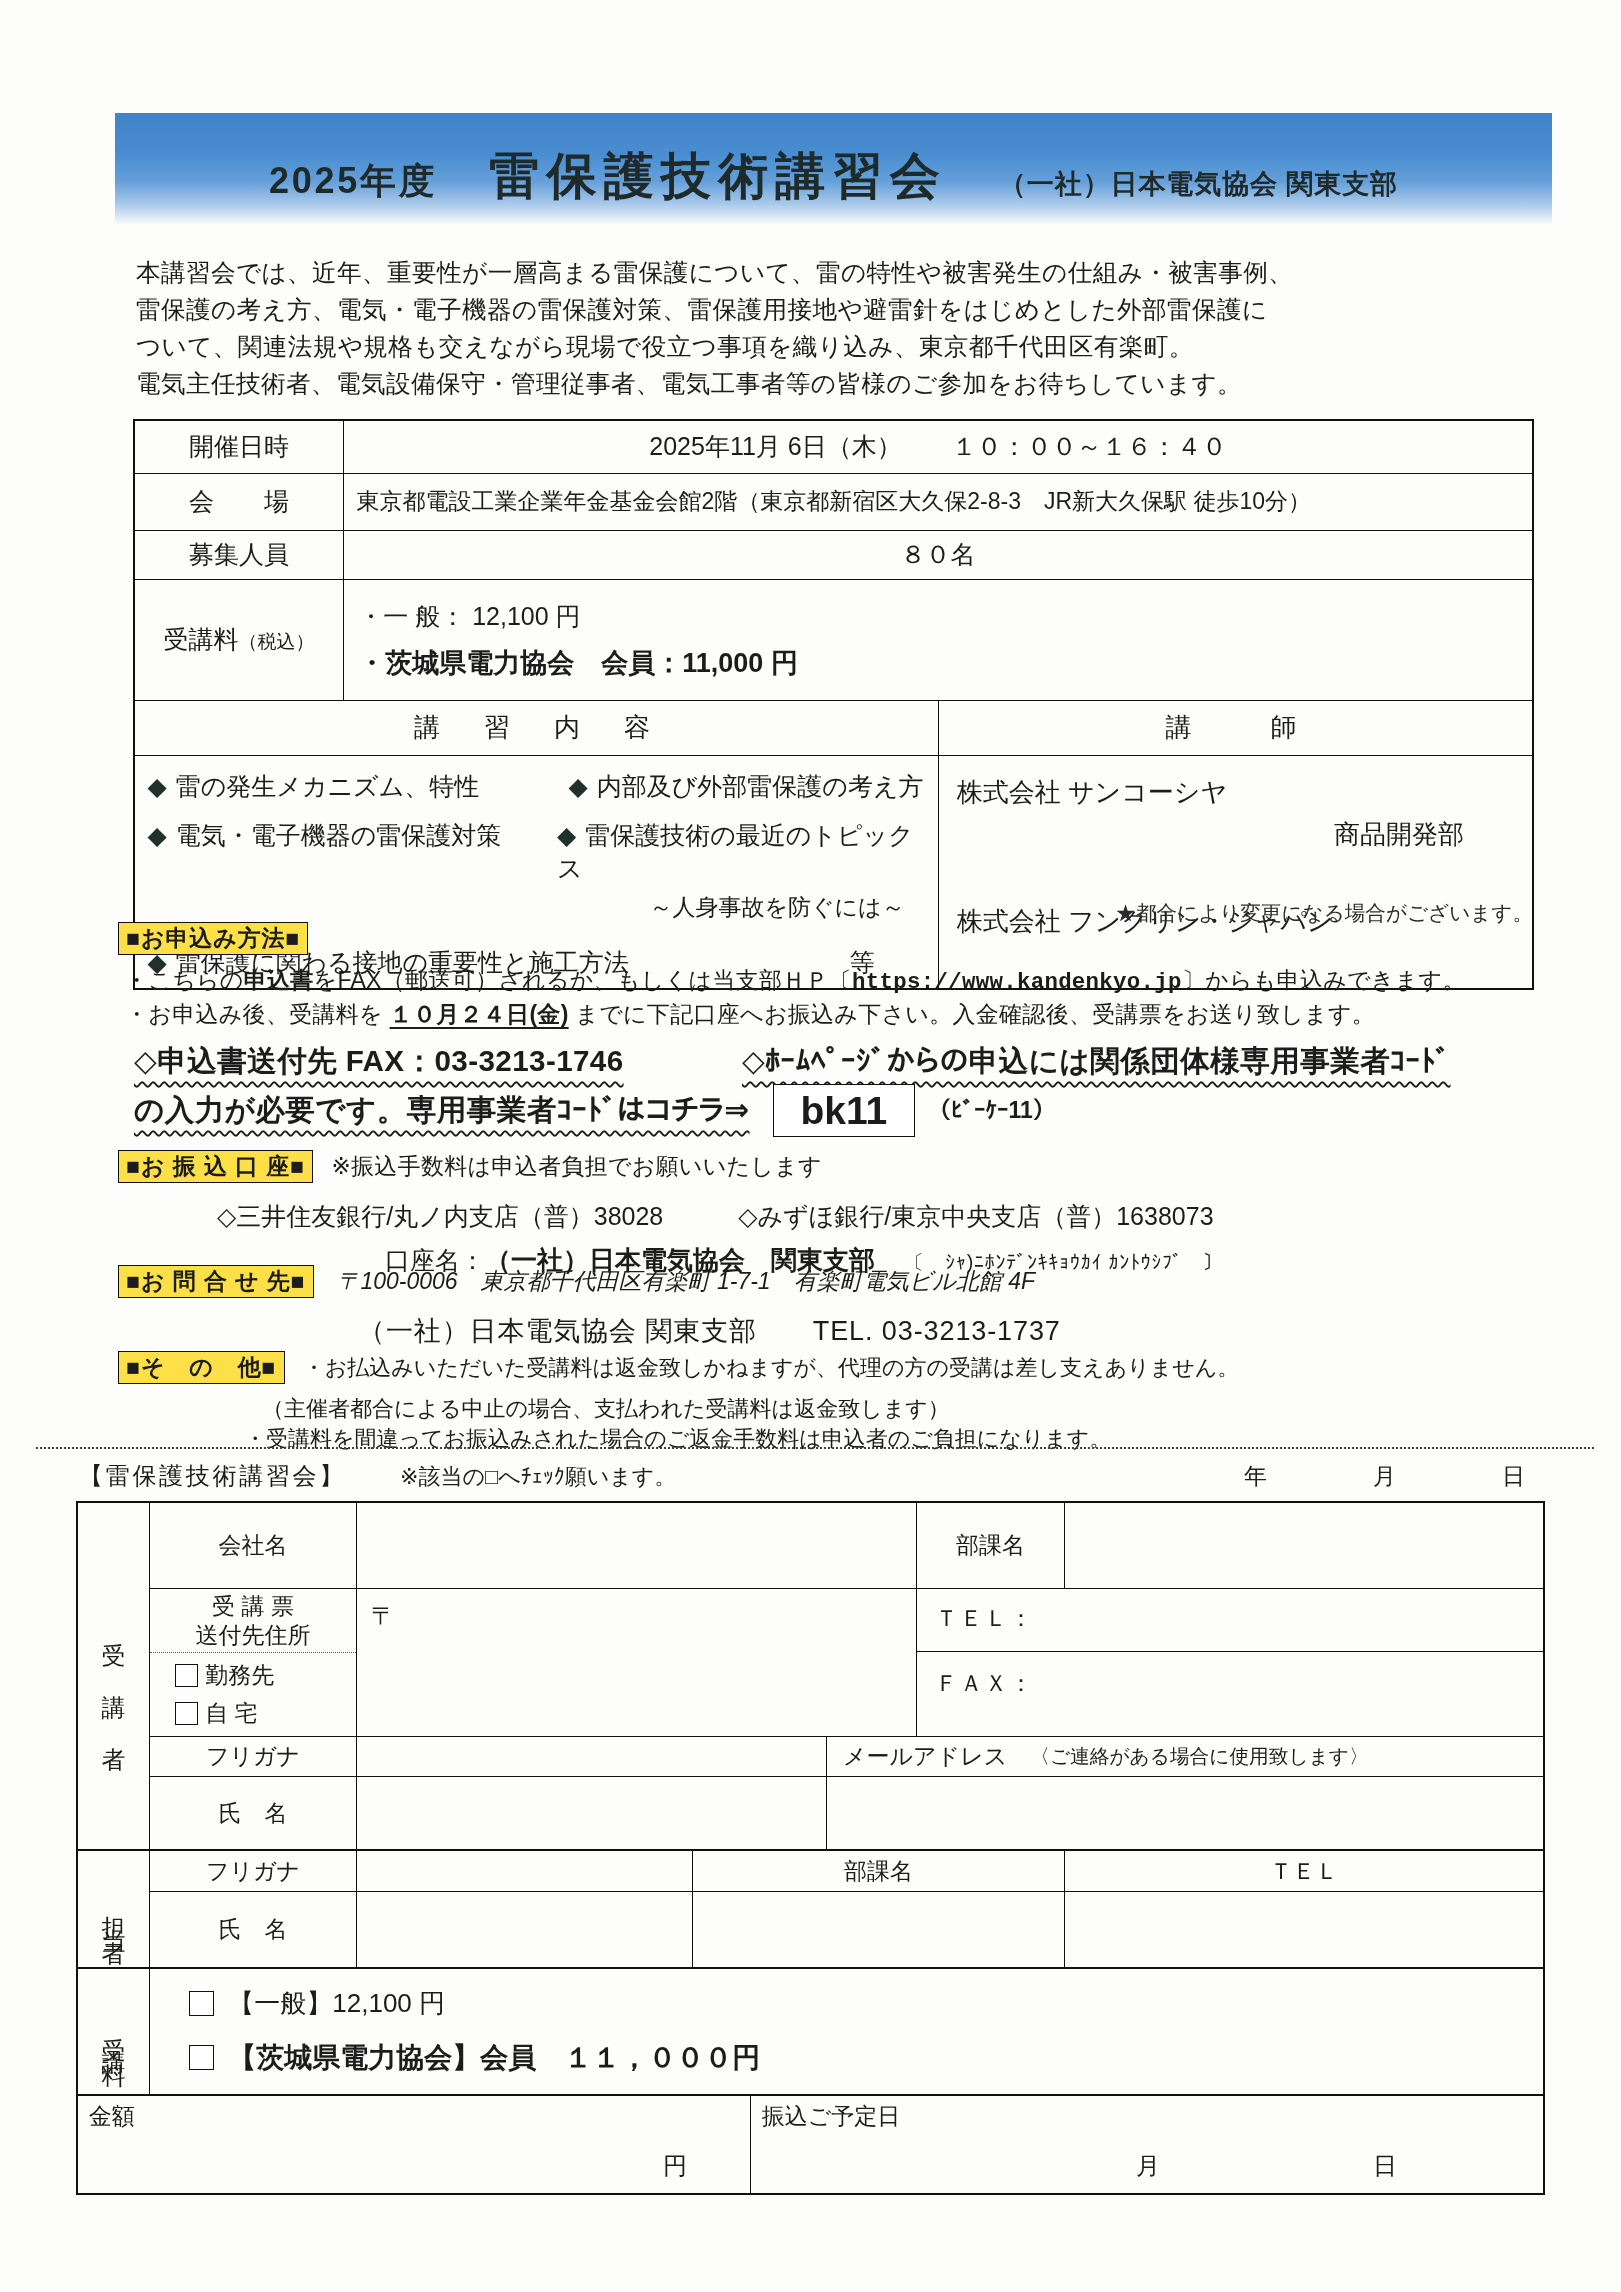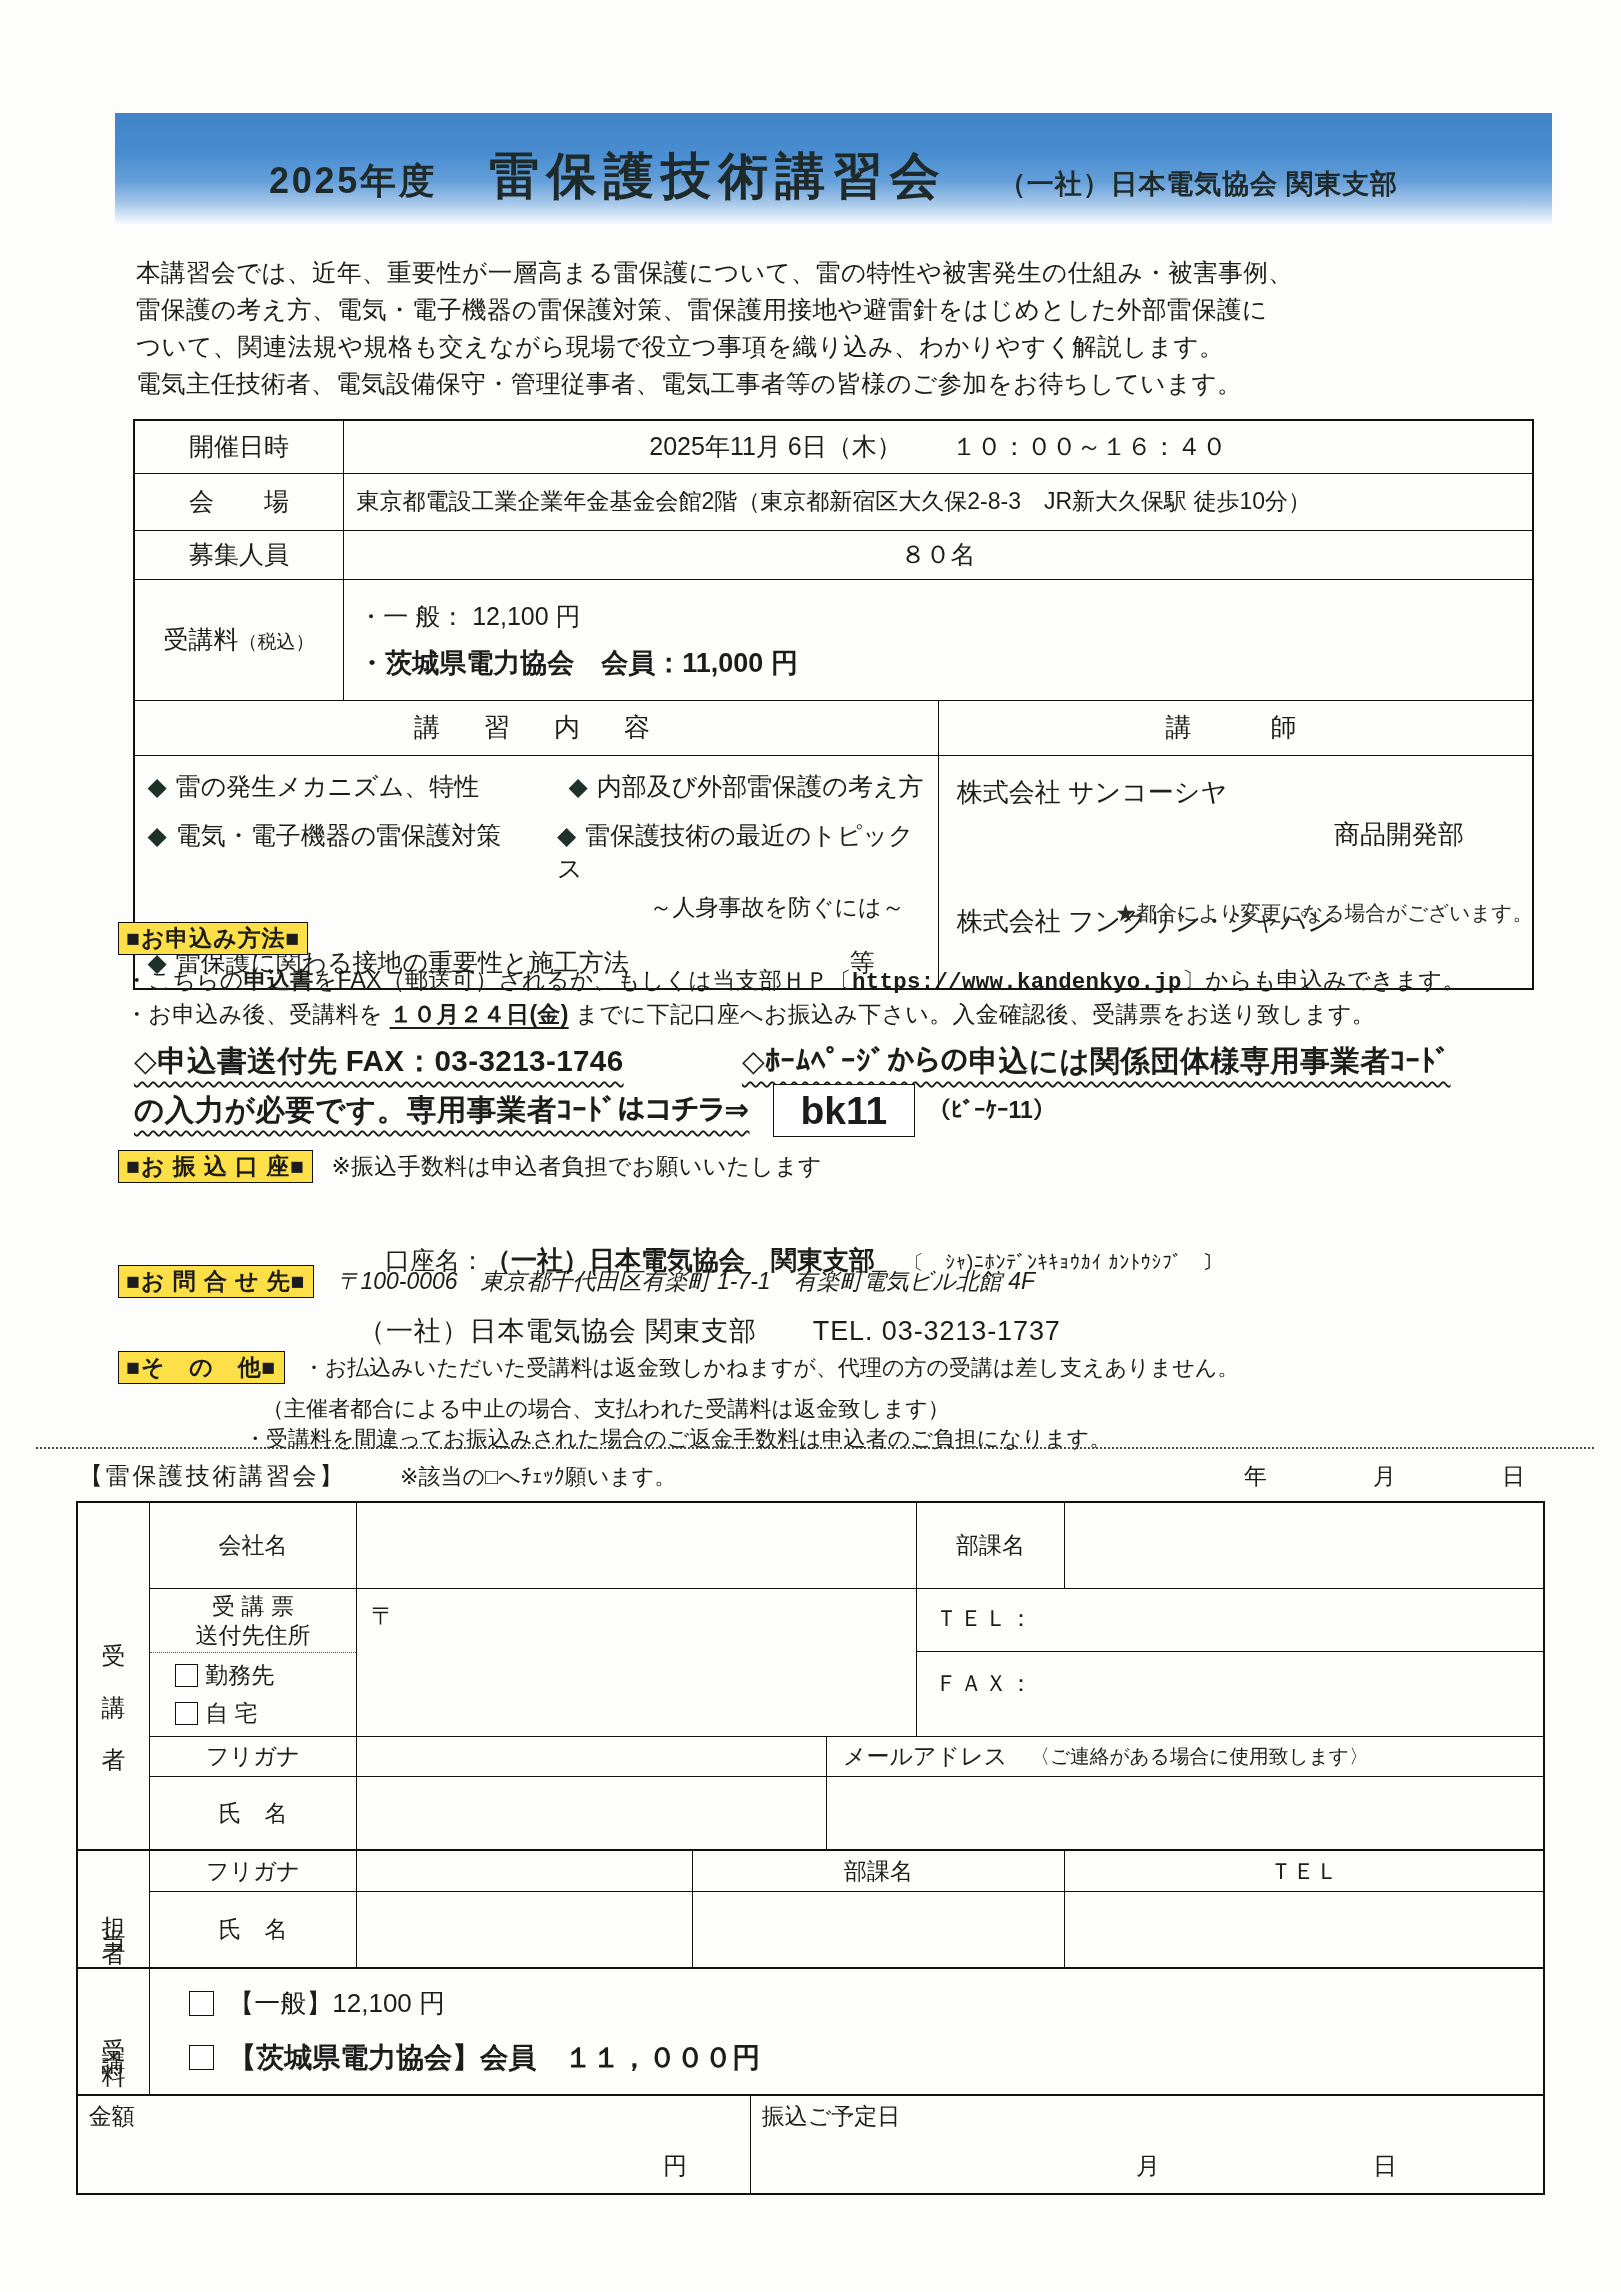--- a/index.html
+++ b/index.html
@@ -112,21 +112,21 @@
 
   <div class="abs banner">
     <span class="year">2025年度</span>
     <span class="title">雷保護技術講習会</span>
     <span class="org">（一社）日本電気協会 関東支部</span>
   </div>
 
   <div class="abs intro">
     <div>本講習会では、近年、重要性が一層高まる雷保護について、雷の特性や被害発生の仕組み・被害事例、</div>
     <div>雷保護の考え方、電気・電子機器の雷保護対策、雷保護用接地や避雷針をはじめとした外部雷保護に</div>
-    <div>ついて、関連法規や規格も交えながら現場で役立つ事項を織り込み、わかりやすく解説します。</div>
+    <div>ついて、関連法規や規格も交えながら現場で役立つ事項を織り込み、東京都千代田区有楽町。</div>
     <div>電気主任技術者、電気設備保守・管理従事者、電気工事者等の皆様のご参加をお待ちしています。</div>
   </div>
 
   <table class="info">
     <tbody>
         <tr style="height:53px;">
       <th class="lbl-cell">開催日時</th>
       <td class="val-cell" colspan="2">2025年11月 6日（木）　　１０：００～１６：４０</td>
     </tr>
     <tr style="height:57px;">
@@ -196,20 +196,21 @@
   <div class="abs code-row" style="left:134px;top:1084px;">
     <span class="bigline wavy">の入力が必要です。専用事業者ｺｰﾄﾞはコチラ⇒</span>
     <span class="code-box">bk11</span>
     <span class="code-note">（ﾋﾞｰｹｰ11）</span>
   </div>
 
   <div class="abs" style="left:118px;top:1150px;">
     <span class="secbox">■お 振 込 口 座■</span>
     <span class="bullet-line" style="margin-left:14.3px;">※振込手数料は申込者負担でお願いいたします</span>
   </div>
+  <div class="abs midline" style="left:217px;top:1200px;">◇三井住友銀行/丸ノ内支店（普）38028　　　◇みずほ銀行/東京中央支店（普）1638073</div>
   <div class="abs" style="left:385px;top:1243px;">
     <span class="midline">口座名：</span><span class="acct-name">（一社）日本電気協会　関東支部</span>
     <span class="acct-kana" style="margin-left:25px;">〔　ｼｬ)ﾆﾎﾝﾃﾞﾝｷｷｮｳｶｲ ｶﾝﾄｳｼﾌﾞ　〕</span>
   </div>
 
   <div class="abs" style="left:118px;top:1265px;">
     <span class="secbox">■お 問 合 せ 先■</span>
     <span class="contact-addr" style="margin-left:19.7px;font-style:italic;">〒100-0006　東京都千代田区有楽町 1-7-1　有楽町電気ビル北館 4F</span>
   </div>
   <div class="abs contact-org" style="left:358px;top:1313px;">（一社）日本電気協会 関東支部　　TEL. 03-3213-1737</div>

